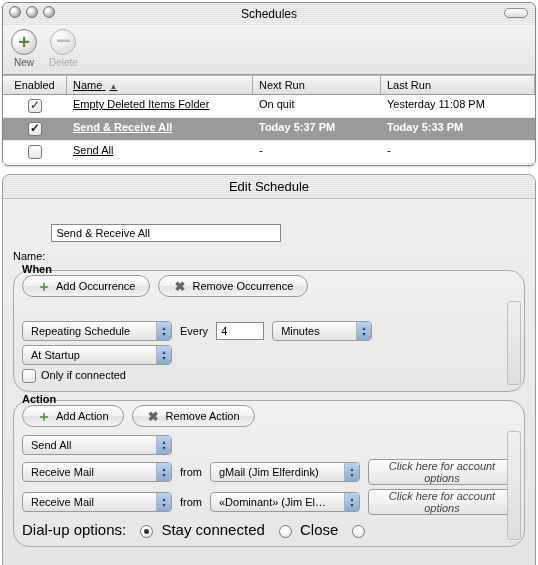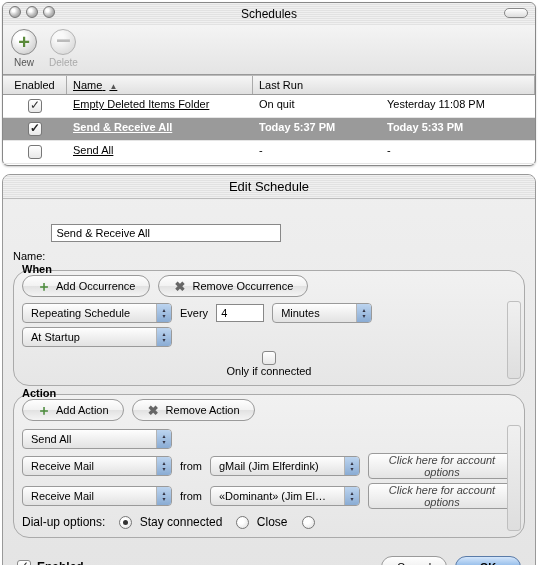--- a/index.html
+++ b/index.html
@@ -163,36 +163,36 @@
     display:flex; flex-direction:column; align-items:center; justify-content:center;
     border-left:1px solid #b4b4b4;
     background:linear-gradient(#bcd4ef,#8aacd4);
     border-radius:0 3px 3px 0;
     position:relative; right:-4px;
   }
   .popup .end::before { content:"▴"; font-size:6px; color:#334; line-height:6px;}
   .popup .end::after  { content:"▾"; font-size:6px; color:#334; line-height:6px;}
   .mini-input { width:48px; text-align:left; }
 
-  .chkline { display:flex; align-items:center; margin-top:4px;flex-direction:column;}
+  .chkline { display:flex; gap:5px; margin-top:4px;}
   .sq {
     width:14px; height:14px; border:1px solid #888; border-radius:3px;
     background:linear-gradient(#fff,#e8e8e8);
     display:inline-block; position:relative;
   }
   .sq.on::after{content:"✓";position:absolute;left:1px;top:-2px;font-size:12px;color:#333;}
 
   .action-row { display:flex; align-items:center; gap:8px; margin:4px 0; }
   .hint-btn {
     height:26px; border:1px solid #9a9a9a; border-radius:4px;
     background:linear-gradient(#fefefe,#e4e4e4);
     font:inherit; font-style:italic; color:#444;
     padding:0 10px;
   }
-  .radio-row { display:flex; align-items:center; gap:14px; margin-top:6px; font-size:12px;}
+  .radio-row { display:flex; align-items:center; gap:14px; margin-top:6px; font-size:15px;}
   .radio {
     width:13px; height:13px; border:1px solid #777; border-radius:50%;
     background:radial-gradient(circle at 35% 35%, #fff 0 30%, #e6e6e6 80%);
     display:inline-block; position:relative; margin-right:4px; vertical-align:-3px;
   }
   .radio.on::after{
     content:""; position:absolute; left:3px; top:3px; width:5px; height:5px;
     background:#333; border-radius:50%;
   }
   .group .scroll-track{
@@ -234,20 +234,21 @@
       <div>Delete</div>
     </div>
   </div>
 
   <div class="thead">
     <div class="c-en">Enabled</div>
     <div class="c-name">
       <span>Name</span>
       <span class="sort-ind">▲</span>
     </div>
+    <div class="c-next">Next Run</div>
     <div class="c-last">Last Run</div>
   </div>
 
   <div class="tablearea" id="rows-host">
       <div class="trow">
         <div class="c-en"><span class="chk on"></span></div>
         <div class="c-name">Empty Deleted Items Folder</div>
         <div class="c-next">On quit</div>
         <div class="c-last">Yesterday 11:08 PM</div>
       </div>
@@ -281,21 +282,21 @@
         <span class="ic ic-plus">＋</span>
         <span>Add Occurrence</span>
       </button>
       <button class="aqua-btn">
         <span class="ic ic-x">✖</span>
         <span>Remove Occurrence</span>
       </button>
     </div>
     <div class="scroll-track"></div>
 
-    <div class="action-row" style="margin-top:2px">
+    <div class="action-row" style="margin-top:20px">
       <div class="popup" style="min-width:150px">
         <span>Repeating Schedule</span>
         <span class="end"></span>
       </div>
       <span>Every</span>
       <input type="text" class="mini-input" value="4" style="">
       <div class="popup" style="min-width:100px">
         <span>Minutes</span>
         <span class="end"></span>
       </div>

